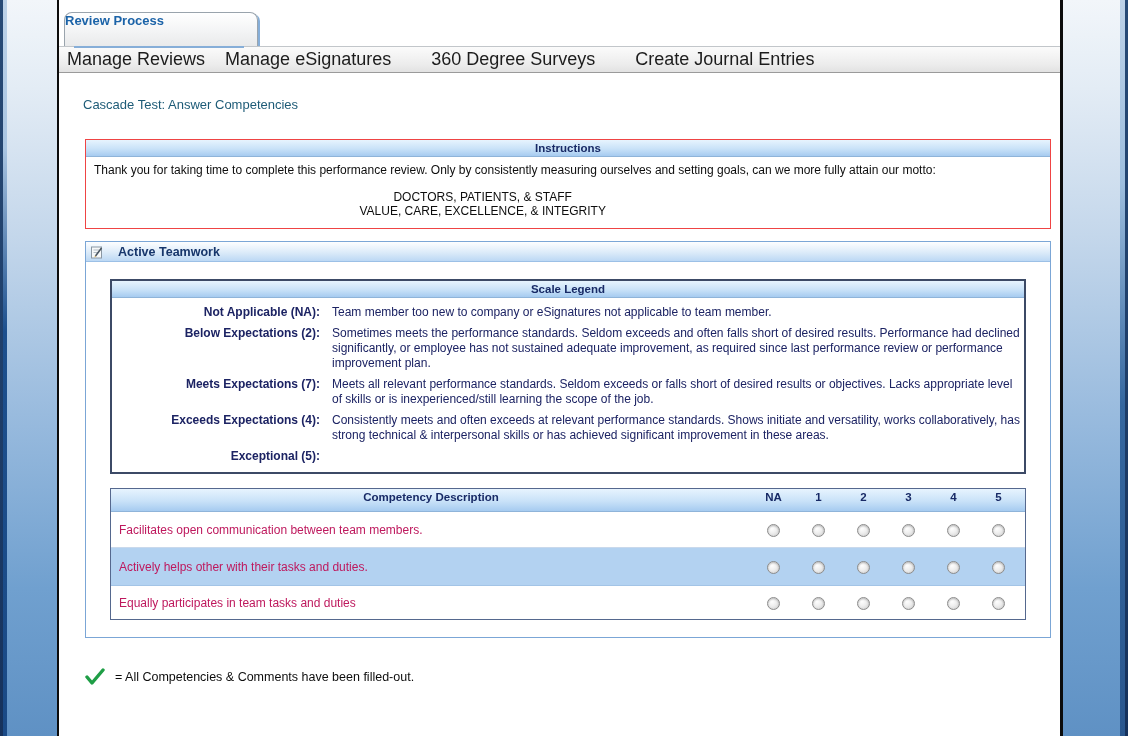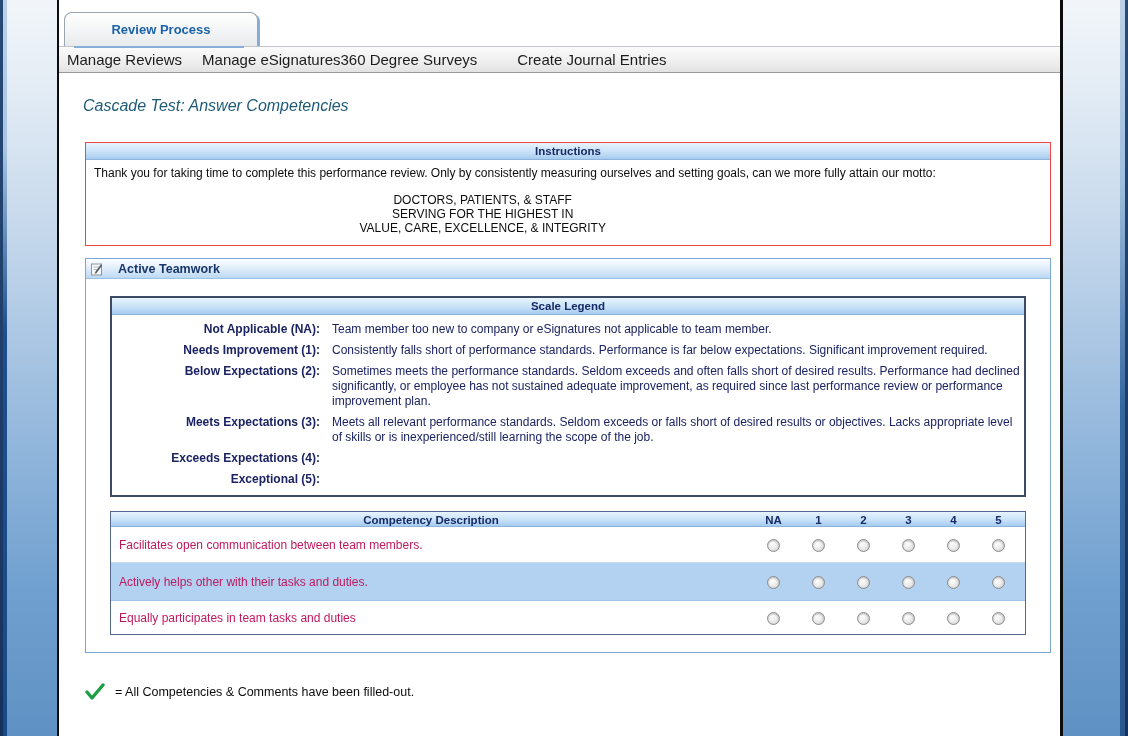--- a/index.html
+++ b/index.html
@@ -26,33 +26,33 @@
   
   .content { position:absolute; left:59px; top:0; width:1001px; height:736px;
     background:#ffffff; z-index:3; font-size:12px; color:#111; }
 
   
   .tabstrip { position:relative; height:46px; background:#ffffff; }
   .tab { position:absolute; left:5px; top:12px; width:194px; height:34px;
     border:1px solid #9aa4ad; border-bottom:none; border-radius:8px 8px 0 0;
     background:linear-gradient(#ffffff,#f3f4f5 55%,#e9eaeb);
     box-shadow:3px 1px 0 -1px #86aed8, -2px 14px 0 -12px #86aed8;
-    text-align:center; padding-top:9px; cursor:default; }
+    cursor:default; }
   .tab-label { color:#1b63a8; font-weight:bold; font-size:13px; }
 
   
   .menubar { height:27px; line-height:25px; padding-left:8px; white-space:nowrap;
     background:linear-gradient(#fbfbfb,#ececec 70%,#e2e2e2);
     border-top:1px solid #c2c6ca; border-bottom:1px solid #9a9a9a; }
-  .menu-item { display:inline-block; color:#1c1c1c; font-size:15px; cursor:pointer; }
+  .menu-item { display:inline-block; color:#1c1c1c; font-size:18px; cursor:pointer; }
   .menu-item:nth-child(1){ margin-right:20px; }
-  .menu-item:nth-child(2){ }
+  .menu-item:nth-child(2){ margin-right:40px; }
   .menu-item:nth-child(3){ margin-right:40px; }
 
-  .page-title { margin:24px 0 0 24px; font-size:16px; color:#1d5b77;font-style:italic; }
+  .page-title { margin:24px 0 0 24px; font-size:13px; color:#1d5b77; }
 
   
   .panel-box { margin-left:26px; width:966px; border:1px solid #ef4444; }
   .instructions-box { margin-top:27px; }
   .blue-header { height:17px; line-height:16px; text-align:center;
     font-weight:bold; font-size:11.5px; color:#182a66;
     background:linear-gradient(#e7f4fe,#c9e2f8 55%,#a6cbf0);
     border-bottom:1px solid #8fb4d9; }
   .instructions-body { background:#fff; padding:6px 8px 10px; color:#0d0d0d; }
   .motto { width:82%; text-align:center; margin-top:13px; line-height:14px; }
@@ -69,21 +69,21 @@
   .legend-box { border:2px solid #3c4a66; }
   .legend-row { display:flex; padding:4px 2px 2px 0; background:#fff; }
   .legend-row:first-of-type { padding-top:7px; }
   .legend-row:last-of-type { padding-bottom:8px; }
   .legend-label { width:208px; flex:0 0 208px; text-align:right; font-weight:bold;
     color:#1c2363; line-height:15px; }
   .legend-text { flex:1; margin-left:12px; color:#1c2363; line-height:15px; }
 
   
   .comp-box { margin-top:14px; border:1px solid #55688e; }
-  .comp-header { display:flex; height:15px; line-height:16px;
+  .comp-header { display:flex; height:23px; line-height:16px;
     background:linear-gradient(#e7f4fe,#c9e2f8 55%,#a6cbf0);
     border-bottom:1px solid #8fb4d9; font-weight:bold; font-size:11.5px; color:#182a66; }
   .comp-header .desc-col { flex:0 0 640px; text-align:center; }
   .rating-col { flex:0 0 45px; text-align:center; }
   .comp-row { display:flex; align-items:center; min-height:36px;
     border-bottom:1px solid #c9d9ec; background:#fff; }
   .comp-row:last-of-type { border-bottom:none; min-height:33px; }
   .comp-row.hl { background:#b3d2f1; min-height:38px; border-bottom:1px solid #a3c4e6; }
   .comp-row .desc-col { flex:0 0 640px; padding-left:8px; color:#be185d; }
   .radio { appearance:none; -webkit-appearance:none; width:13px; height:13px;
@@ -114,21 +114,20 @@
   <div class="menubar" id="menu-bar"><span class="menu-item">Manage Reviews</span><span class="menu-item">Manage eSignatures</span><span class="menu-item">360 Degree Surveys</span><span class="menu-item">Create Journal Entries</span></div>
 
   <div class="page-title">Cascade Test: Answer Competencies</div>
 
   <div class="panel-box instructions-box">
     <div class="blue-header">Instructions</div>
     <div class="instructions-body">
       <div>Thank you for taking time to complete this performance review.  Only by consistently measuring ourselves and setting goals, can we more fully attain our motto:</div>
       <div class="motto" id="motto">
           <div>DOCTORS, PATIENTS, &amp; STAFF</div>
-          <div>SERVING FOR THE HIGHEST IN</div>
           <div>VALUE, CARE, EXCELLENCE, &amp; INTEGRITY</div>
         </div>
     </div>
   </div>
 
   <div class="section-box">
     <div class="section-header">
       <svg width="14" height="14" viewBox="0 0 14 14">
         <rect x="1.5" y="2" width="10" height="11" fill="#f6f8f9" stroke="#8a97a3" stroke-width="1"></rect>
         <line x1="3.5" y1="5" x2="9" y2="5" stroke="#b3bcc4" stroke-width="1"></line>
@@ -142,33 +141,30 @@
     <div class="section-body">
 
       <div class="legend-box">
         <div class="blue-header">Scale Legend</div>
         <div id="legend-rows">
             <div class="legend-row">
               <div class="legend-label">Not Applicable (NA):</div>
               <div class="legend-text">Team member too new to company or eSignatures not applicable to team member.</div>
             </div>
             <div class="legend-row">
-              <div class="legend-label">Needs Improvement (1):</div>
-              <div class="legend-text">Consistently falls short of performance standards. Performance is far below expectations. Significant improvement required.</div>
-            </div>
-            <div class="legend-row">
               <div class="legend-label">Below Expectations (2):</div>
               <div class="legend-text">Sometimes meets the performance standards. Seldom exceeds and often falls short of desired results. Performance had declined significantly, or employee has not sustained adequate improvement, as required since last performance review or performance improvement plan.</div>
             </div>
             <div class="legend-row">
-              <div class="legend-label">Meets Expectations (3):</div>
+              <div class="legend-label">Meets Expectations (7):</div>
               <div class="legend-text">Meets all relevant performance standards. Seldom exceeds or falls short of desired results or objectives. Lacks appropriate level of skills or is inexperienced/still learning the scope of the job.</div>
             </div>
             <div class="legend-row">
               <div class="legend-label">Exceeds Expectations (4):</div>
+              <div class="legend-text">Consistently meets and often exceeds at relevant performance standards. Shows initiate and versatility, works collaboratively, has strong technical &amp; interpersonal skills or has achieved significant improvement in these areas.</div>
             </div>
             <div class="legend-row">
               <div class="legend-label">Exceptional (5):</div>
             </div>
           </div>
       </div>
 
       <div class="comp-box">
         <div class="comp-header">
           <div class="desc-col">Competency Description</div>

